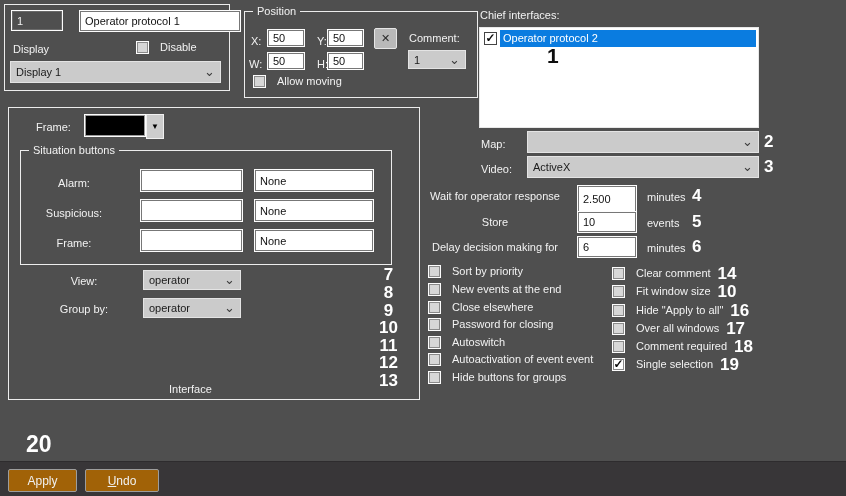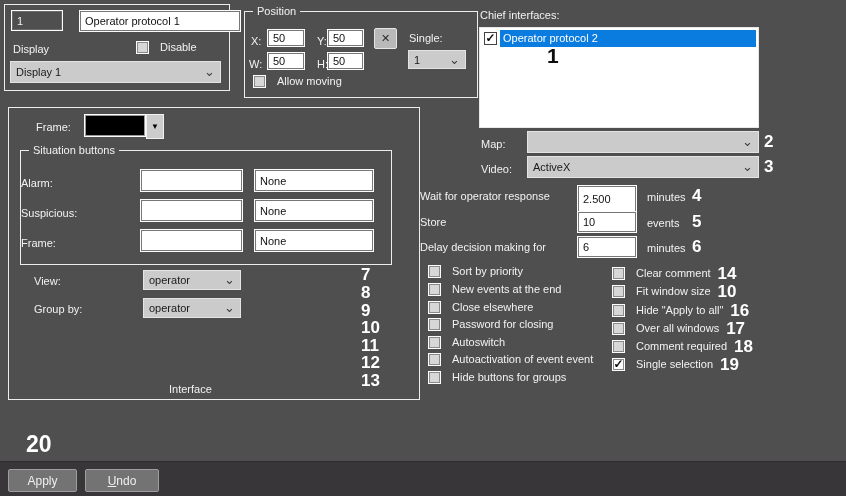--- a/index.html
+++ b/index.html
@@ -6,21 +6,21 @@
   html,body{margin:0;padding:0}
   body{
     position:relative;width:846px;height:496px;overflow:hidden;
     background:#4f4f4f;color:#f2f2f2;
     font-family:"Liberation Sans",sans-serif;font-size:11px;
   }
   .abs{position:absolute}
   .groupbox{position:absolute;border:1px solid #ededed}
   .legend{position:absolute;top:-7px;left:8px;background:#4f4f4f;padding:0 4px;white-space:nowrap}
   .lbl{position:absolute;white-space:nowrap;line-height:14px}
-  .rlbl{text-align:left}
+  .rlbl{text-align:center}
   .field{
     position:absolute;background:#fff;border:1px solid #fdfdfd;
     box-shadow:inset 0 0 0 1px #777;color:#111;
     display:flex;align-items:center;padding:0 5px;box-sizing:border-box;white-space:nowrap;
   }
   .field.dark{background:transparent;color:#f2f2f2;box-shadow:inset 0 0 0 1px #6a6a6a}
   .combo{
     position:absolute;background:#cbcbcb;border:1px solid #e4e4e4;color:#1a1a1a;
     display:flex;align-items:center;justify-content:space-between;
     padding:0 5px;box-sizing:border-box;white-space:nowrap;cursor:default;
@@ -31,21 +31,21 @@
     background:#d7d7d7;border:1px solid #fdfdfd;box-shadow:inset 0 0 0 1px #8a8a8a;
     color:#0a0a0a;font-weight:bold;font-size:12px;line-height:11px;
     display:flex;align-items:center;justify-content:center;
   }
   .cb.on{background:#fff}
   .checkrow{position:absolute;display:flex;align-items:center;height:15px}
   .checkrow .txt{margin-left:11px;line-height:13px}
   .num{font-weight:bold;color:#fff;font-size:17px;line-height:18px;white-space:nowrap}
   .checkrow .num{margin-left:7px}
   .btn{
-    position:absolute;background:#737373;border:1px solid #9d9d9d;border-radius:2px;
+    position:absolute;background:#a16207;border:1px solid #9d9d9d;border-radius:2px;
     color:#f0f0f0;font-size:12px;display:flex;align-items:center;justify-content:center;cursor:default;
   }
   .tabstrip{position:absolute;display:flex;border:1px solid #ededed;box-sizing:border-box;background:transparent}
   .tab{border-right:1px solid #ededed;display:flex;align-items:center;justify-content:center;box-sizing:border-box;height:100%;cursor:default}
   .tab:last-child{border-right:none}
   #chief-list{position:absolute;left:479px;top:27px;width:280px;height:101px;background:#fff;border:1px solid #e8e8e8;box-sizing:border-box}
   .list-row{position:absolute;left:1px;top:2px;right:2px;height:17px;display:flex;align-items:center;background:#fff}
   .list-row .cb{margin:0 3px;background:#fff;border:1px solid #444;box-shadow:none}
   .list-sel{flex:1;align-self:stretch;background:#0a7ce0;color:#fff;display:flex;align-items:center;padding-left:3px;line-height:15px}
   .swatchbox{position:absolute;border:1px solid #fdfdfd;box-shadow:inset 0 0 0 1px #9a9a9a;background:#000;box-sizing:border-box}
@@ -71,21 +71,21 @@
 
 <div class="groupbox" style="left:244px;top:11px;width:232px;height:85px">
   <span class="legend">Position</span>
   <div class="lbl" style="left:6px;top:22px">X:</div>
   <div class="field" style="left:22px;top:17px;width:38px;height:18px">50</div>
   <div class="lbl" style="left:72px;top:22px">Y:</div>
   <div class="field" style="left:82px;top:17px;width:37px;height:18px">50</div>
   <div class="btn" style="left:129px;top:16px;width:21px;height:19px;background:#b9b9b9;color:#2a2a2a;border:1px solid #e6e6e6;font-size:11px">
     <span>✕</span>
   </div>
-  <div class="lbl" style="left:164px;top:19px">Single:</div>
+  <div class="lbl" style="left:164px;top:19px">Comment:</div>
   <div class="lbl" style="left:4px;top:45px">W:</div>
   <div class="field" style="left:22px;top:40px;width:38px;height:18px">50</div>
   <div class="lbl" style="left:72px;top:45px">H:</div>
   <div class="field" style="left:82px;top:40px;width:37px;height:18px">50</div>
   <div class="combo" style="left:163px;top:38px;width:58px;height:19px">
     <span>1</span>
     <span class="chev">⌄</span>
   </div>
   <div class="checkrow" style="left:8px;top:62px">
     <span class="cb"></span>

